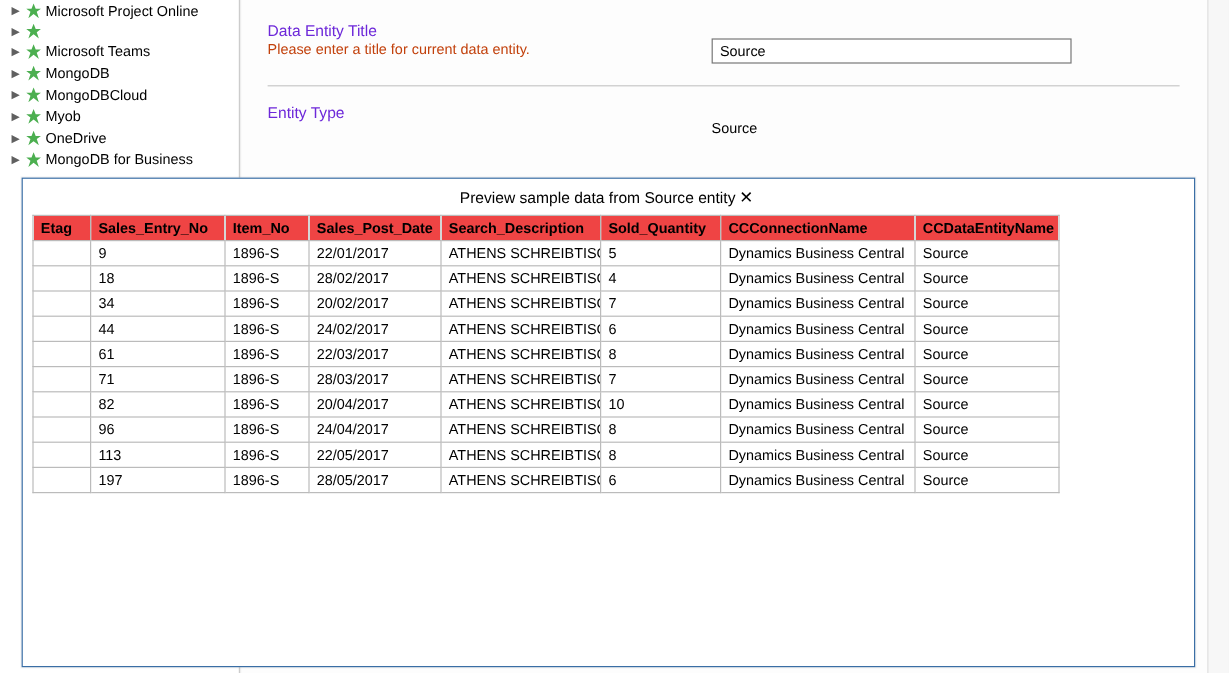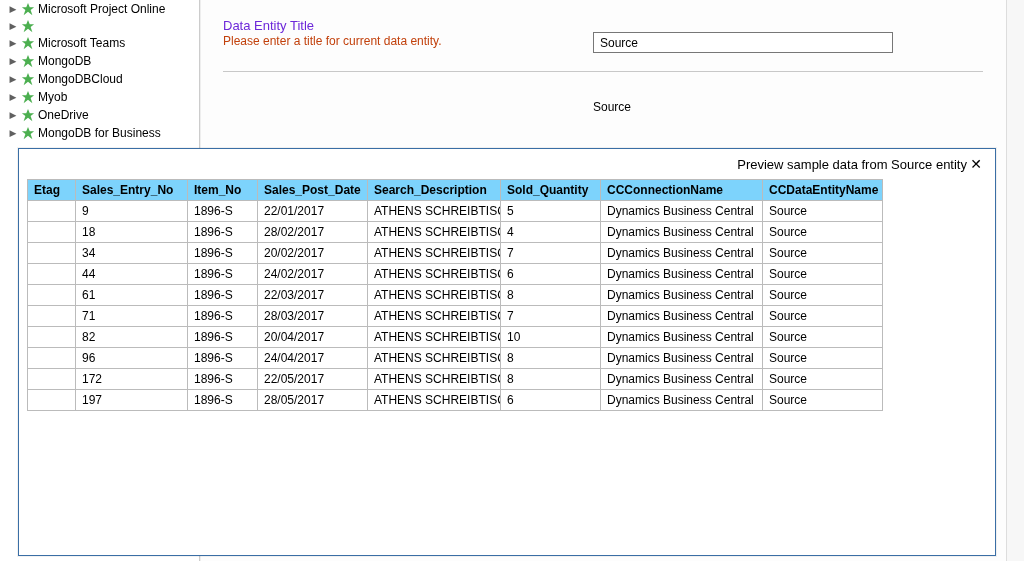--- a/index.html
+++ b/index.html
@@ -74,41 +74,41 @@
       top: 148px;
       width: 978px;
       height: 408px;
       background: #fff;
       border: 1px solid #3a6ea5;
       box-shadow: 0 0 0 1px rgba(0,0,0,0.05);
     }
     .preview-header {
       display: flex;
       align-items: center;
-      justify-content: flex-end;
+      justify-content: center;
       padding: 6px 10px;
       font-size: 13px;
       color: #000;
     }
     .preview-close {
       width: 18px; height: 18px;
       display: flex; align-items: center; justify-content: center;
       font-size: 14px; cursor: pointer; color: #000;
     }
     .preview-table-wrap { padding: 0 8px; }
     table.preview { border-collapse: collapse; width: 840px; table-layout: fixed; }
     table.preview th, table.preview td {
       border: 1px solid #bbb;
       padding: 3px 6px;
       text-align: left;
       font-size: 12px;
       white-space: nowrap;
       overflow: hidden;
     }
-    table.preview th { font-weight: 700; background: #7dd3fc; }
+    table.preview th { font-weight: 700; background: #ef4444; }
     col.c-etag { width: 48px; }
     col.c-seno { width: 112px; }
     col.c-item { width: 70px; }
     col.c-date { width: 110px; }
     col.c-desc { width: 133px; }
     col.c-qty  { width: 100px; }
     col.c-conn { width: 162px; }
     col.c-ent  { width: 120px; }
 
     
@@ -202,20 +202,21 @@
         <div class="form-label-title">Data Entity Title</div>
         <div class="form-label-desc">Please enter a title for current data entity.</div>
       </div>
       <div class="form-value-block">
         <input class="form-input" type="text" value="Source" style="">
       </div>
     </div>
     <hr class="hr-line">
     <div class="form-row">
       <div class="form-label-block">
+        <div class="form-label-title">Entity Type</div>
       </div>
       <div class="form-value-block">
         <span class="form-value-text">Source</span>
       </div>
     </div>
   </div>
 
   <div class="right-strip"></div>
 </div>
 
@@ -324,21 +325,21 @@
             <td>96</td>
             <td>1896-S</td>
             <td>24/04/2017</td>
             <td>ATHENS SCHREIBTISCH</td>
             <td>8</td>
             <td>Dynamics Business Central</td>
             <td>Source</td>
           </tr>
           <tr>
             <td></td>
-            <td>172</td>
+            <td>113</td>
             <td>1896-S</td>
             <td>22/05/2017</td>
             <td>ATHENS SCHREIBTISCH</td>
             <td>8</td>
             <td>Dynamics Business Central</td>
             <td>Source</td>
           </tr>
           <tr>
             <td></td>
             <td>197</td>

